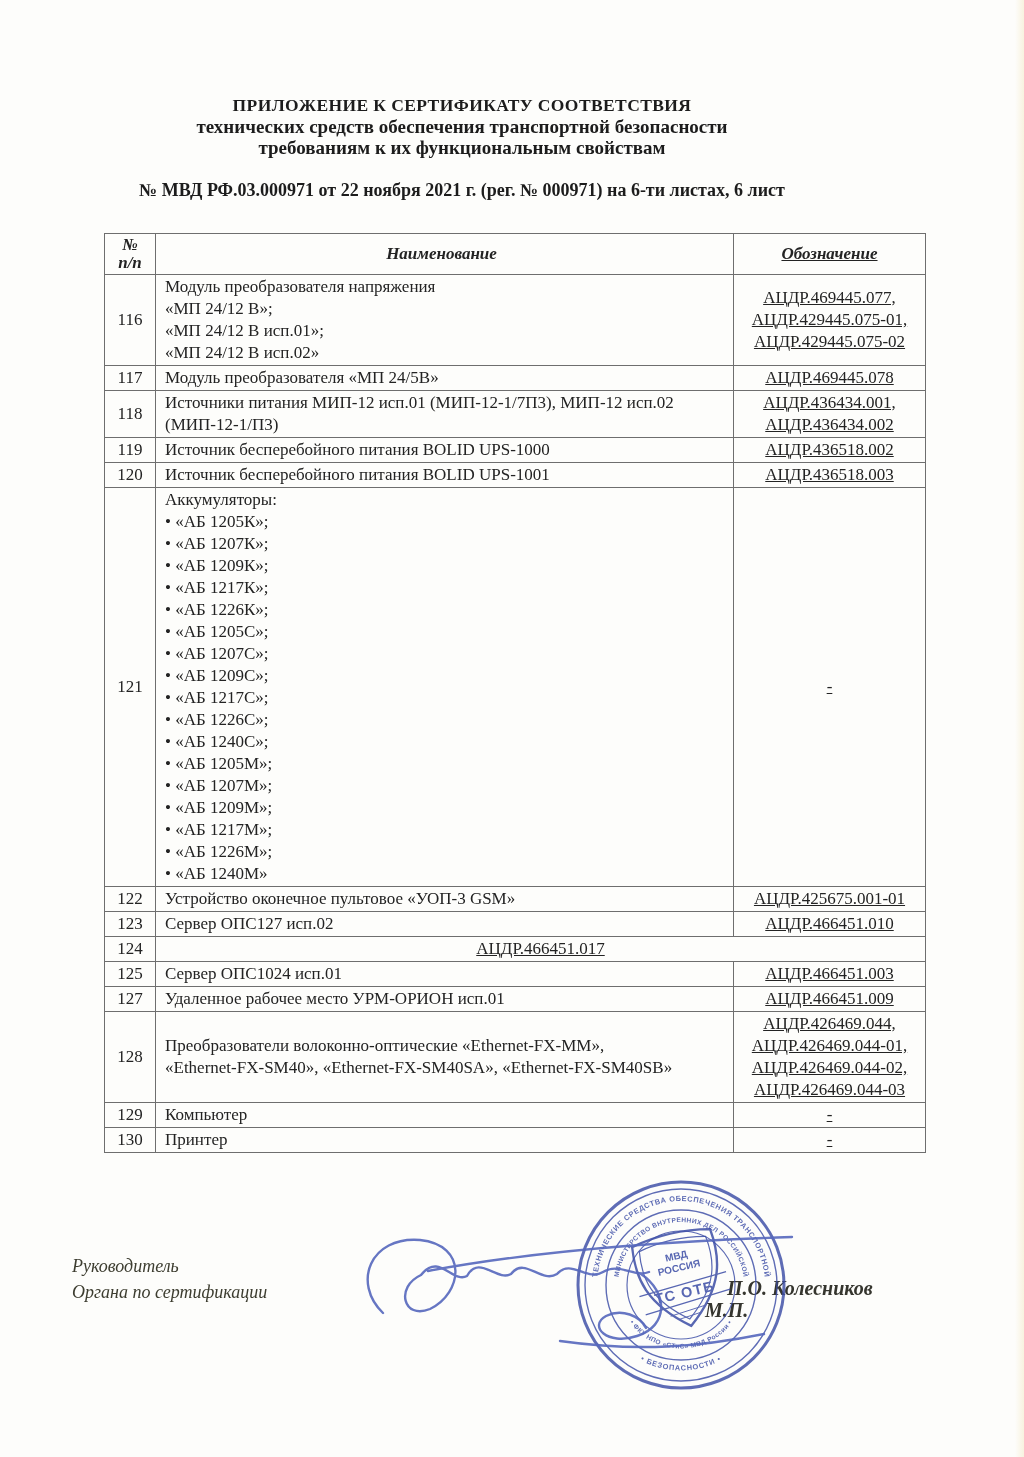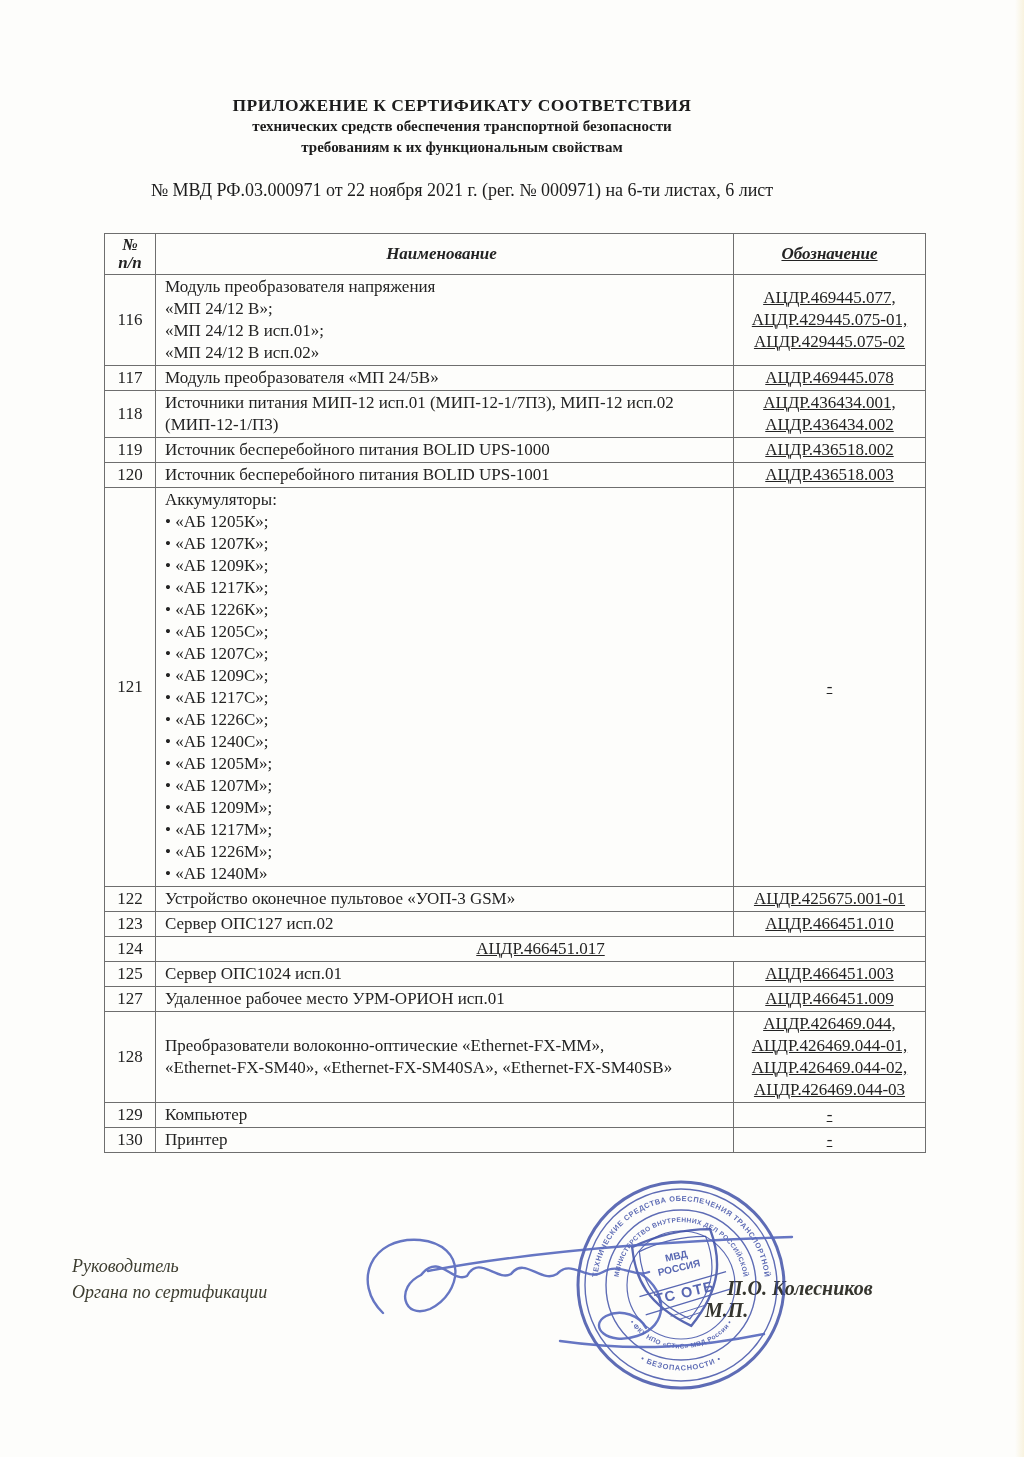--- a/index.html
+++ b/index.html
@@ -8,22 +8,22 @@
     background:#fdfdfb;
     font-family:"Liberation Serif","DejaVu Serif",serif;
     color:#232323;overflow:hidden;
   }
   .edge-tint{position:absolute;right:0;top:0;width:9px;height:100%;
     background:linear-gradient(to left,#f7f0d8,rgba(247,240,216,0));opacity:.8;}
 
   
   .doc-header{position:absolute;top:94px;left:0;width:924px;text-align:center;}
   .t1{font-size:17.5px;font-weight:bold;line-height:22px;letter-spacing:.4px;color:#1c1c1c;}
-  .t2{font-size:15px;font-weight:bold;line-height:21px;color:#1c1c1c;}
-  .doc-num{margin-top:22px;font-size:18px;font-weight:normal;color:#1c1c1c;}
+  .t2{font-size:19px;font-weight:bold;line-height:21px;color:#1c1c1c;}
+  .doc-num{margin-top:22px;font-size:18px;font-weight:bold;color:#1c1c1c;}
 
   
   .tbl{position:absolute;left:104px;top:233px;width:822px;
     border:1px solid #6e6e6e;box-sizing:border-box;
     display:flex;flex-direction:column;font-size:17px;}
   .tr{display:flex;border-bottom:1px solid #6e6e6e;}
   .tr:last-child{border-bottom:none;}
   .td{box-sizing:border-box;display:flex;flex-direction:column;justify-content:center;padding:1px 0;}
   .c1{flex:0 0 51px;border-right:1px solid #6e6e6e;align-items:center;text-align:center;}
   .c2{flex:0 0 578px;border-right:1px solid #6e6e6e;align-items:flex-start;padding-left:9px;padding-right:6px;}

